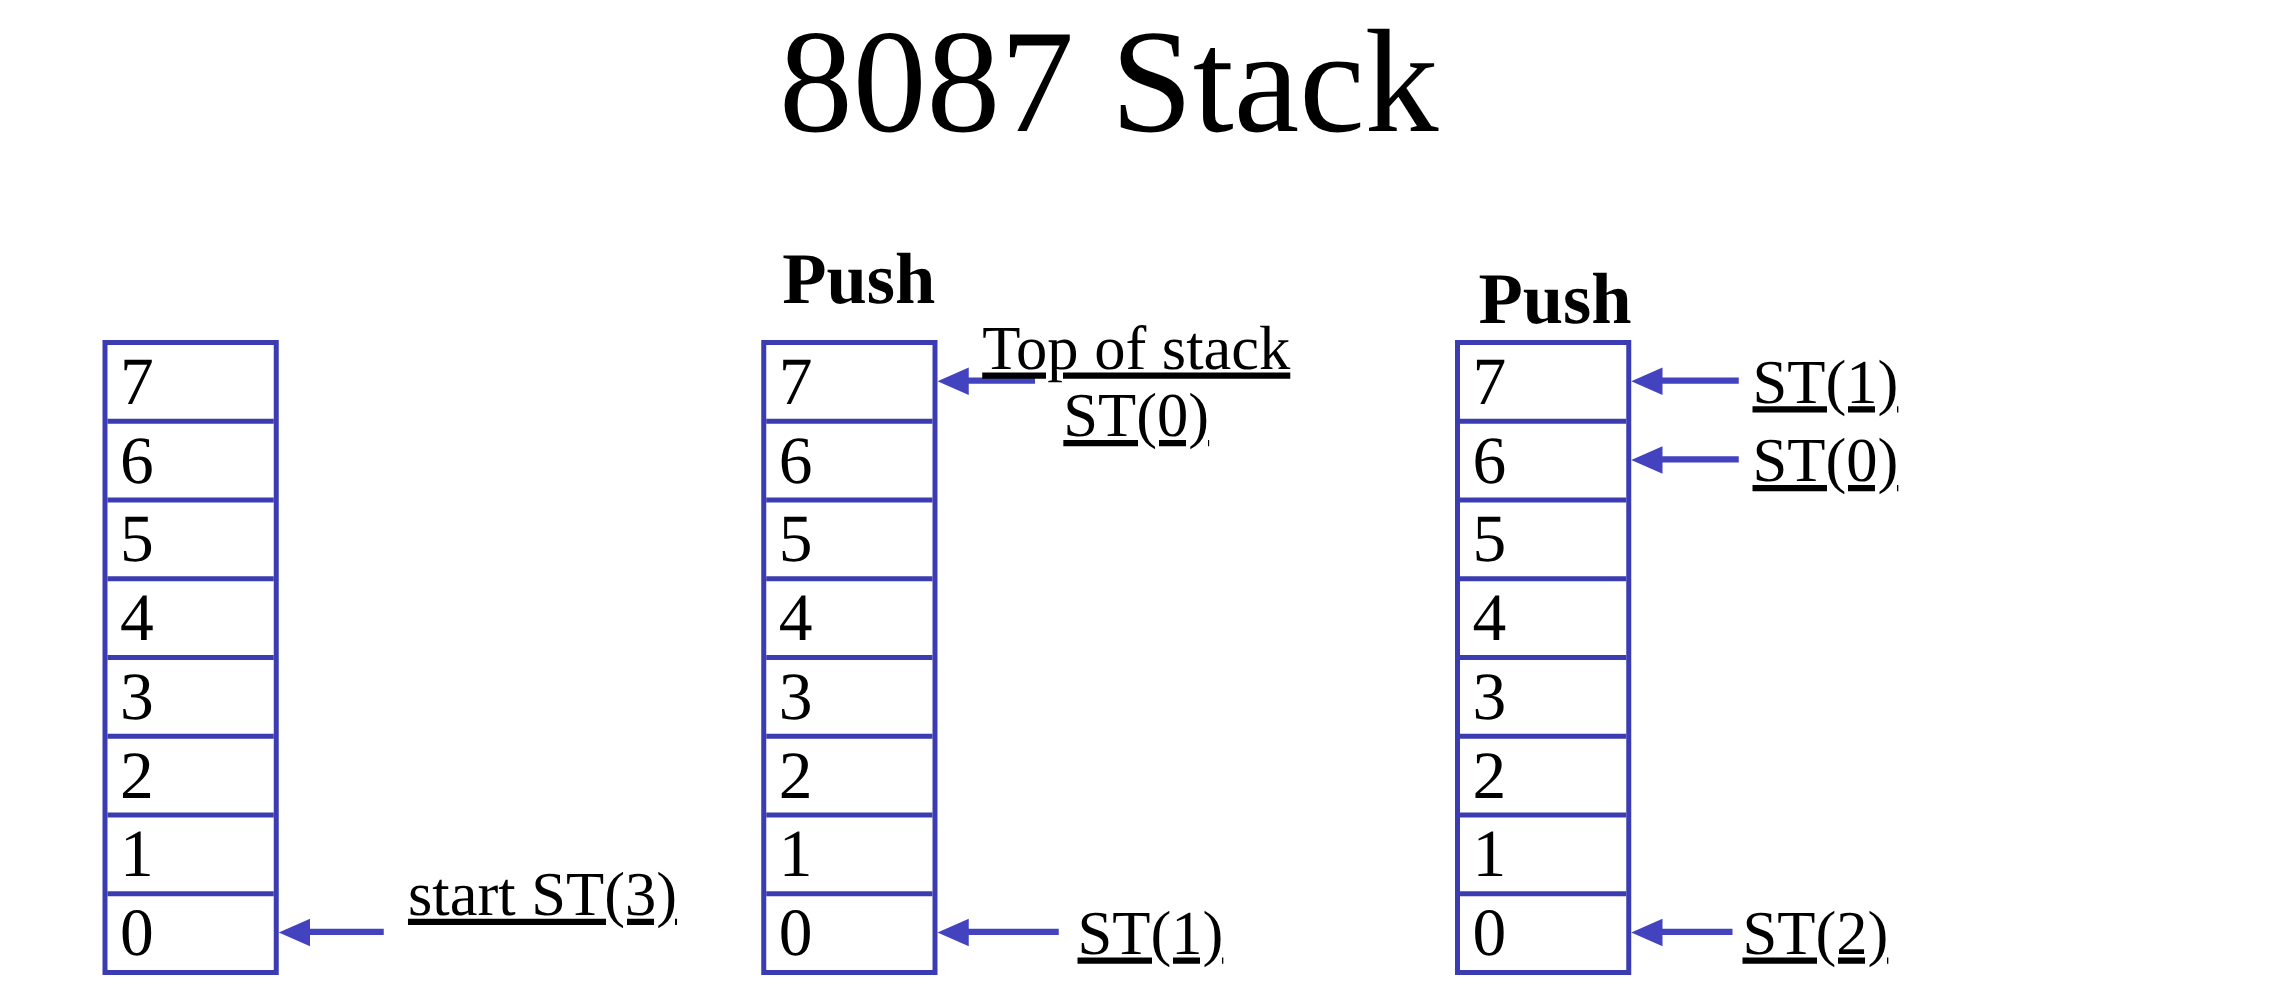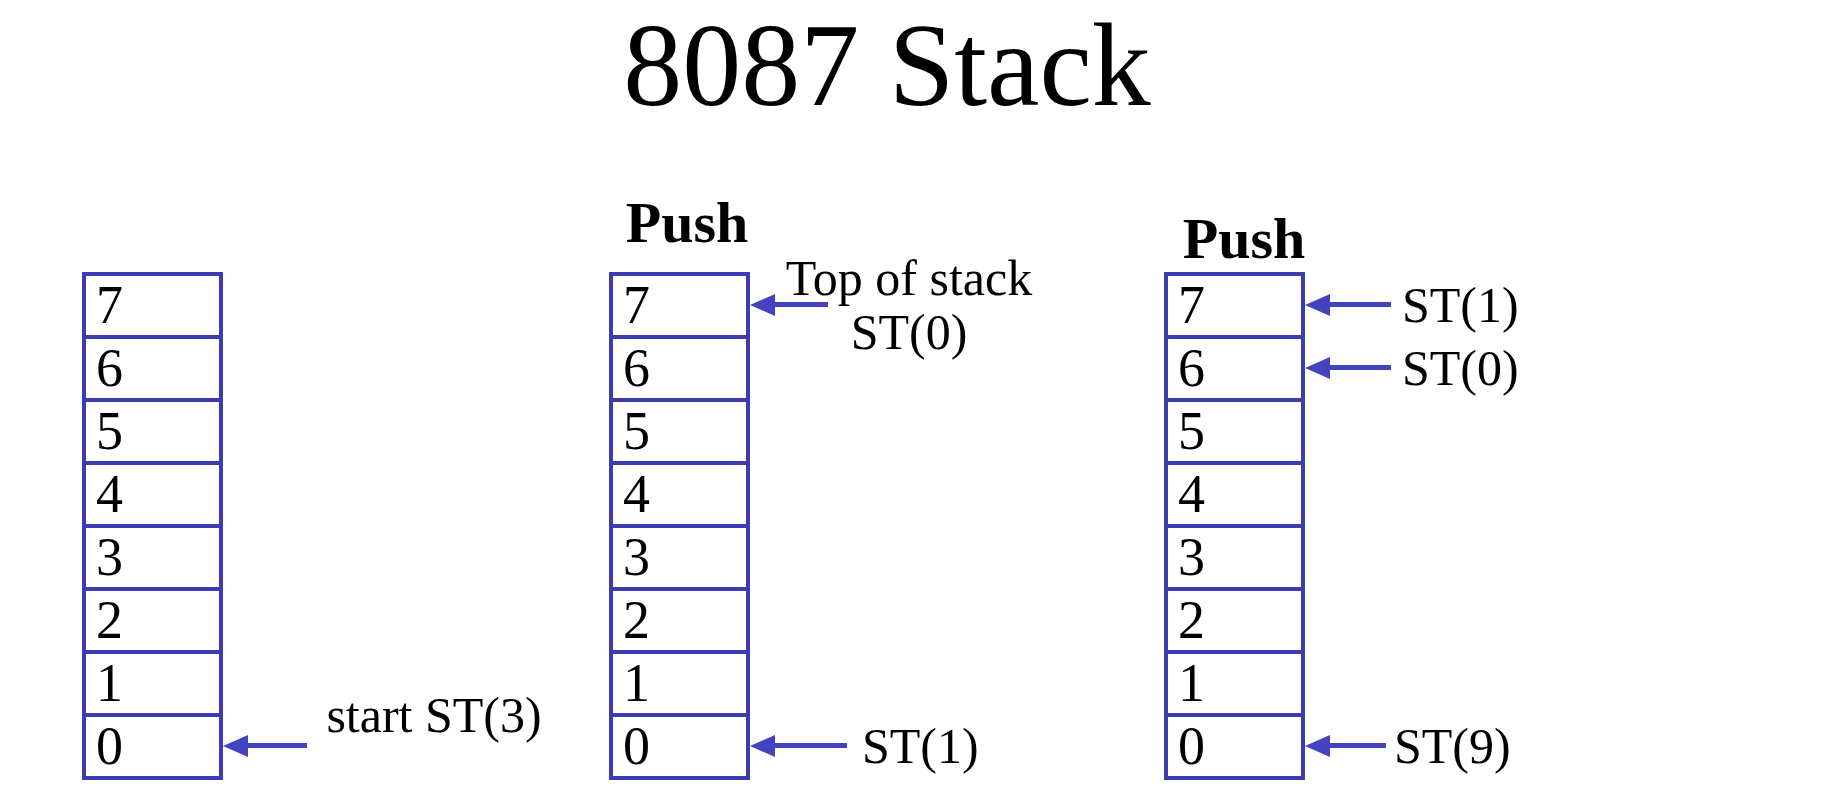--- a/index.html
+++ b/index.html
@@ -75,20 +75,21 @@
     left: 20px; right: 0;
     top: 8px; height: 5px;
     background: var(--arrow);
   }
   .anno {
     position: absolute;
     font-size: 50px;
     line-height: 54px;
     white-space: nowrap;
     color: var(--text);
+    text-decoration: underline;
   }
   .anno.centered { transform: translateX(-50%); text-align: center; }
 </style>
 </head>
 <body>
 
 <div class="canvas">
 
   <div class="title">8087 Stack</div>
 
@@ -214,16 +215,16 @@
   </div>
   <div class="anno" style="left:1402px; top:341px;">
     <div>ST(0)</div>
   </div>
 
   <div class="arrow" style="left:1305px; top:735px; width:81px;">
     <span class="head"></span>
     <span class="shaft"></span>
   </div>
   <div class="anno" style="left:1394px; top:719px;">
-    <div>ST(9)</div>
+    <div>ST(2)</div>
   </div>
 
 </div>
 
 </body></html>

